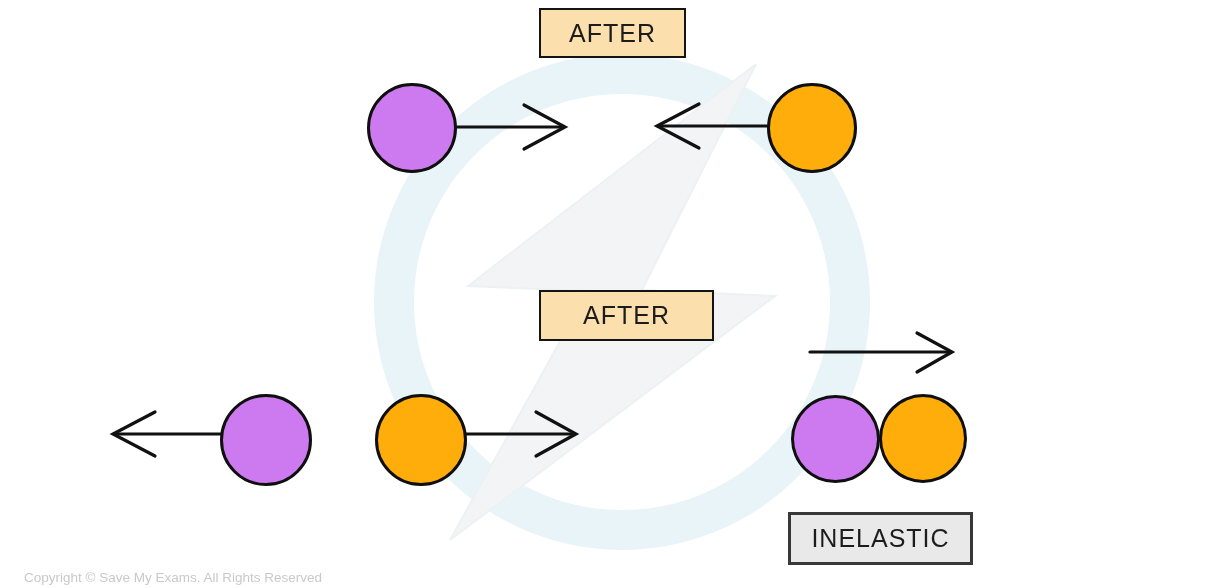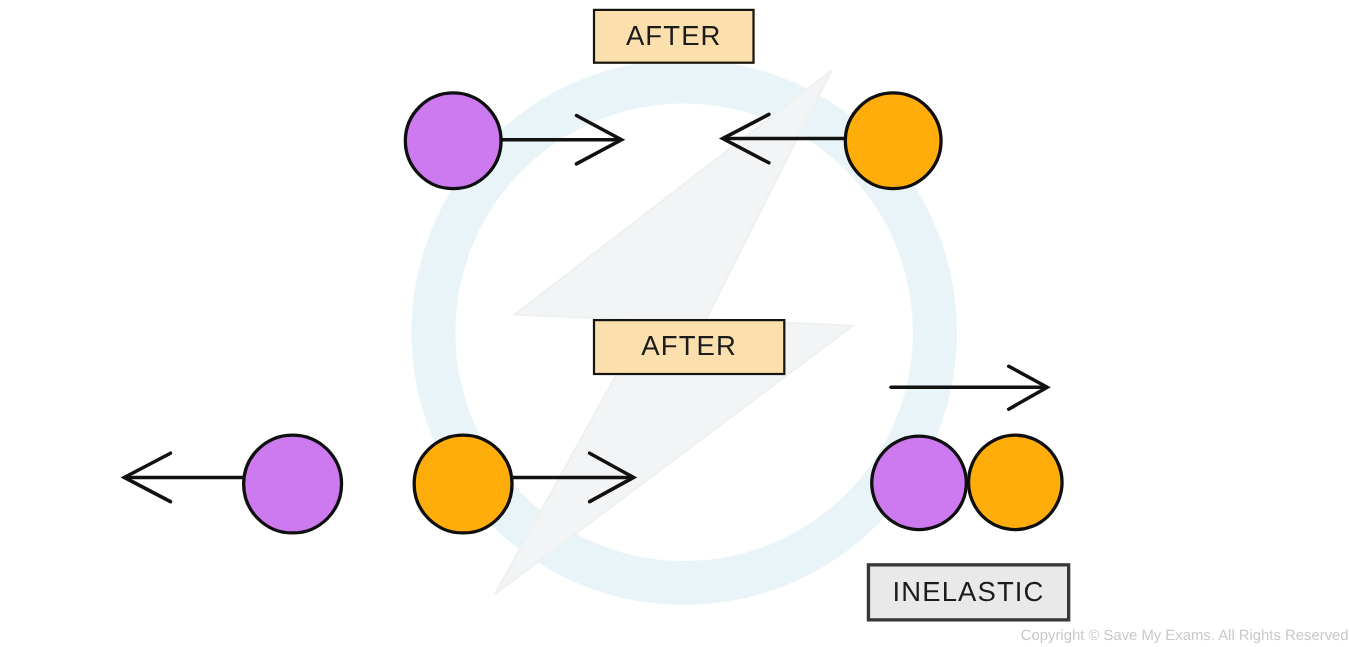--- a/index.html
+++ b/index.html
@@ -53,24 +53,25 @@
   }
   .label-box.gray {
     background: #e9e9e9;
     border: 3px solid #383838;
   }
   .copyright {
     position: absolute;
     left: 0;
     right: 0;
     bottom: 3px;
-    text-align: right;
+    text-align: left;
     font-size: 13.5px;
     color: #c9c9c9;
     z-index: 3;
+    padding-left: 24px;
   }
   
   #before-box    { left: 539px; top: 8px;   width: 147px; height: 50px; }
   #after-box     { left: 539px; top: 290px; width: 175px; height: 51px; }
   #elastic-box   { left: 265px; top: 512px; width: 158px; height: 53px; }
   #inelastic-box { left: 788px; top: 512px; width: 185px; height: 53px; }
 
   #ball-before-purple   { left: 367px; top: 83px;  width: 90px; height: 90px; }
   #ball-before-orange   { left: 767px; top: 83px;  width: 90px; height: 90px; }
   #ball-elastic-purple  { left: 220px; top: 394px; width: 92px; height: 92px; }

